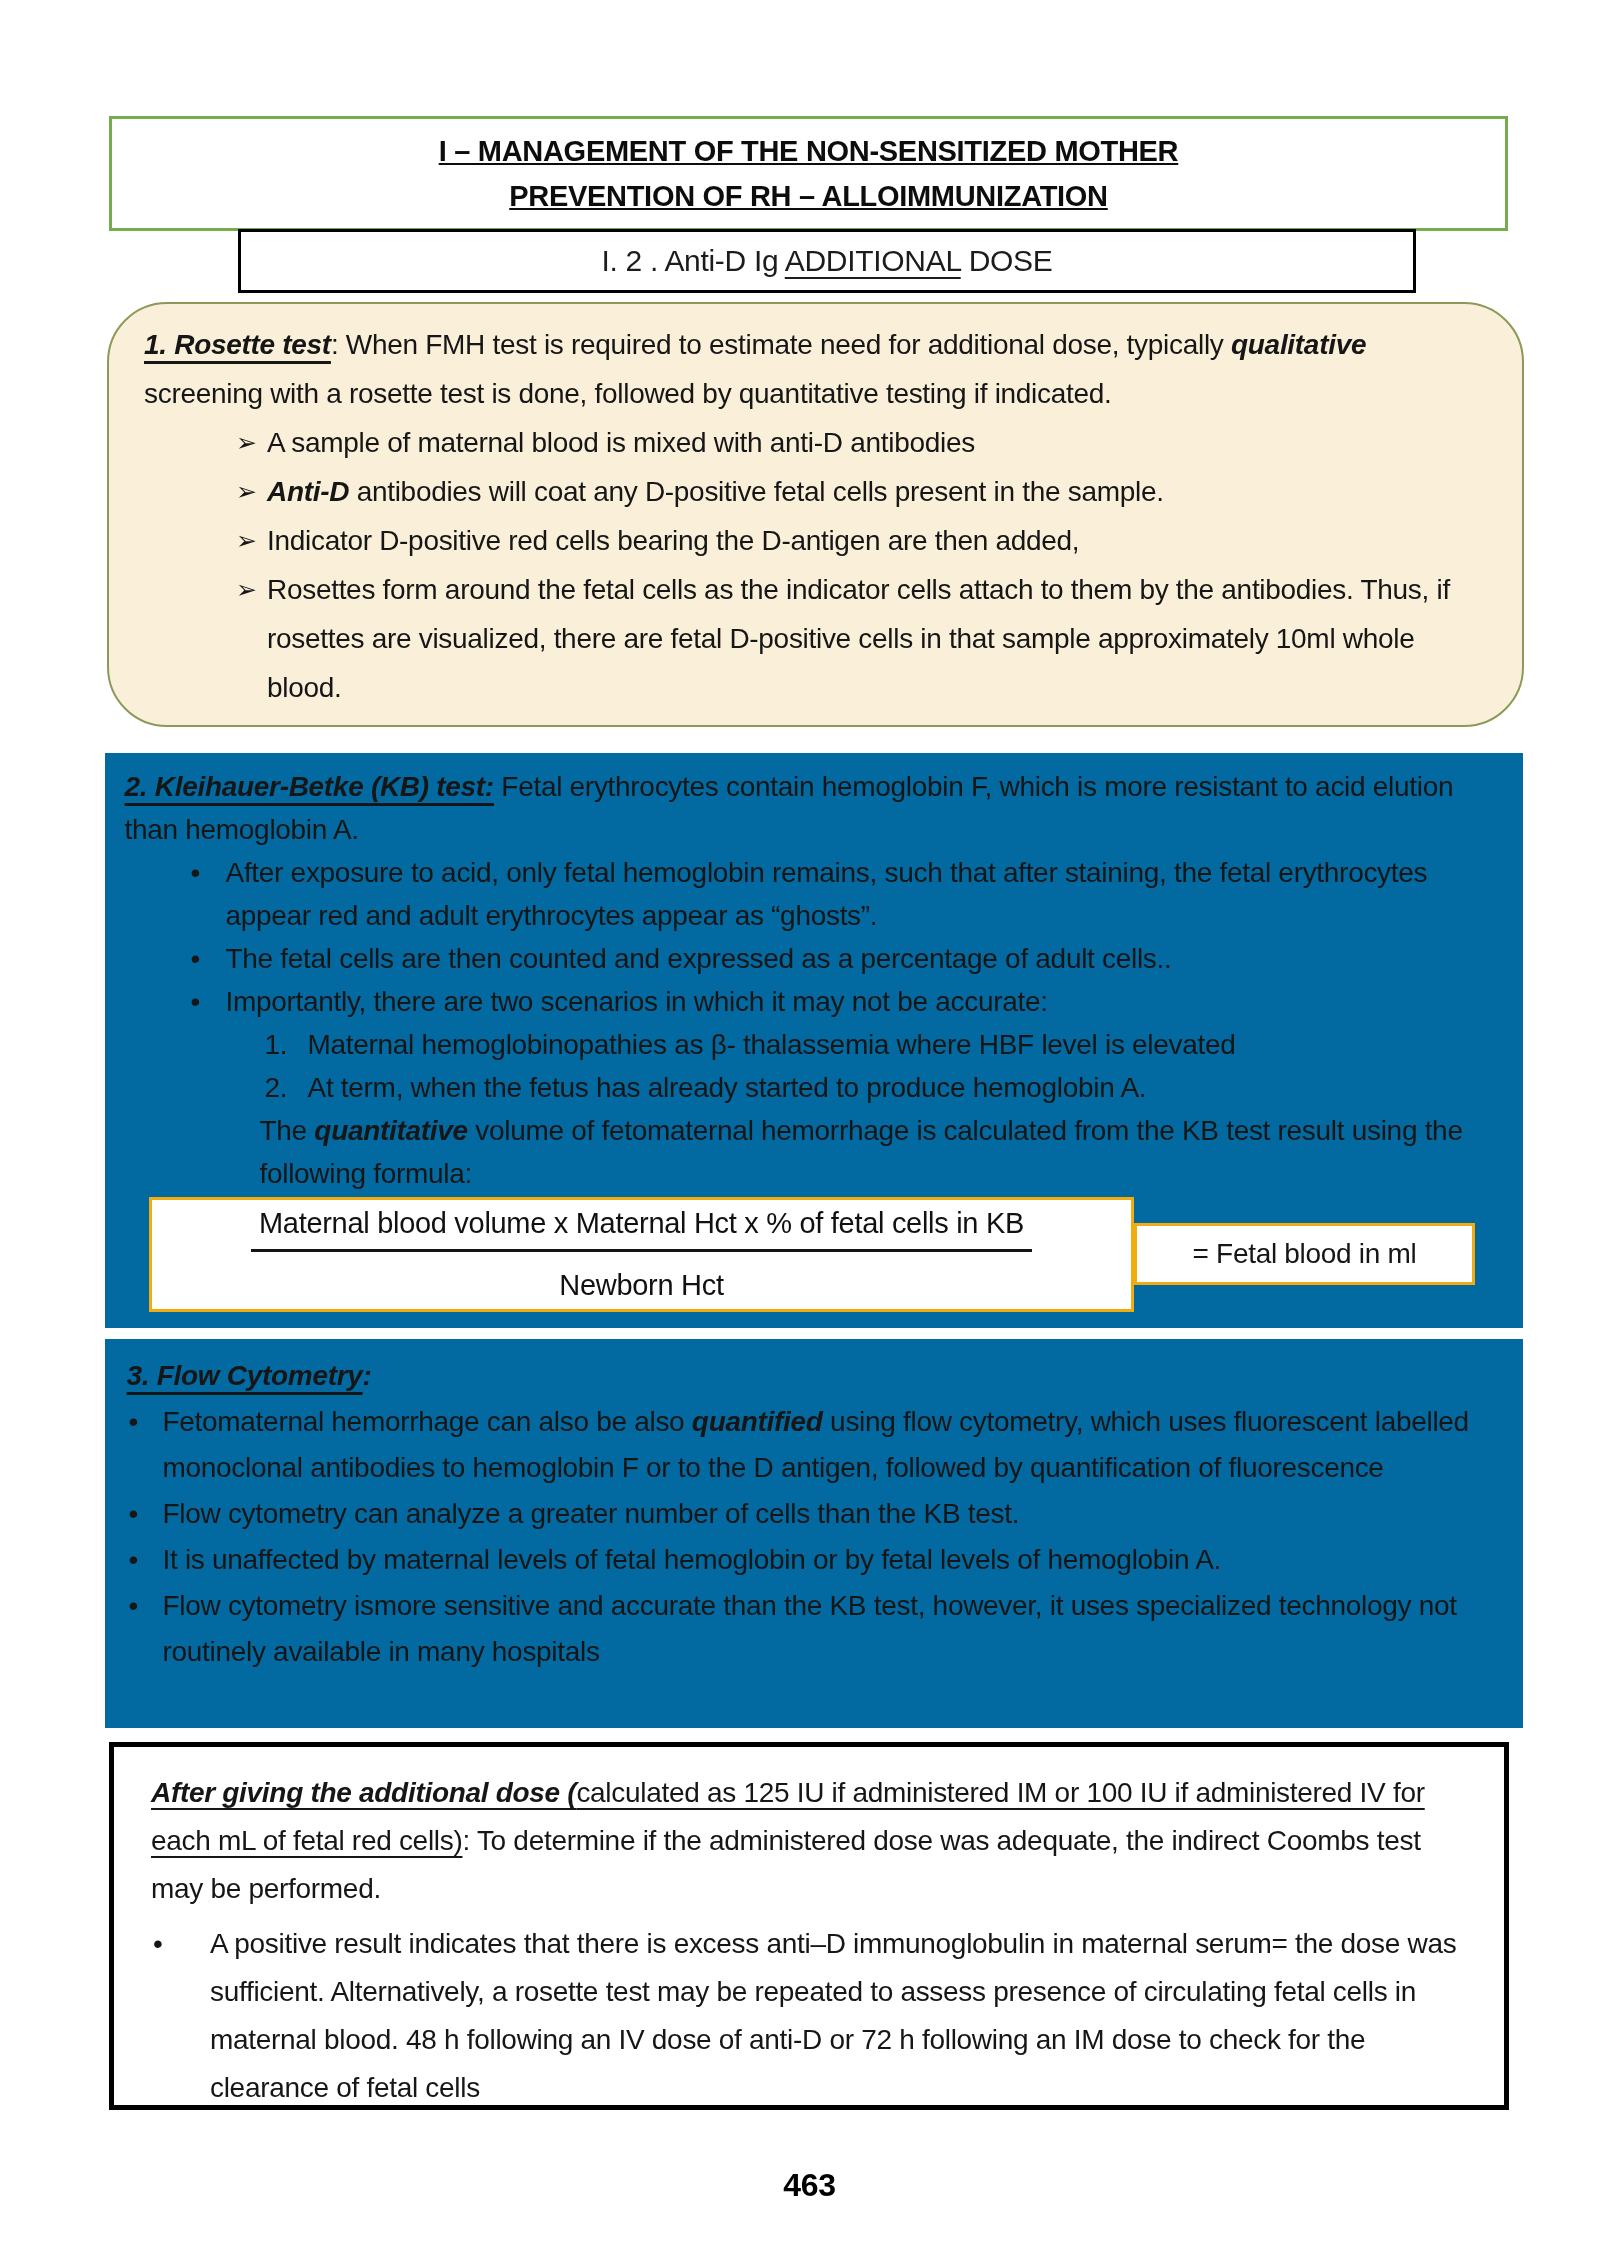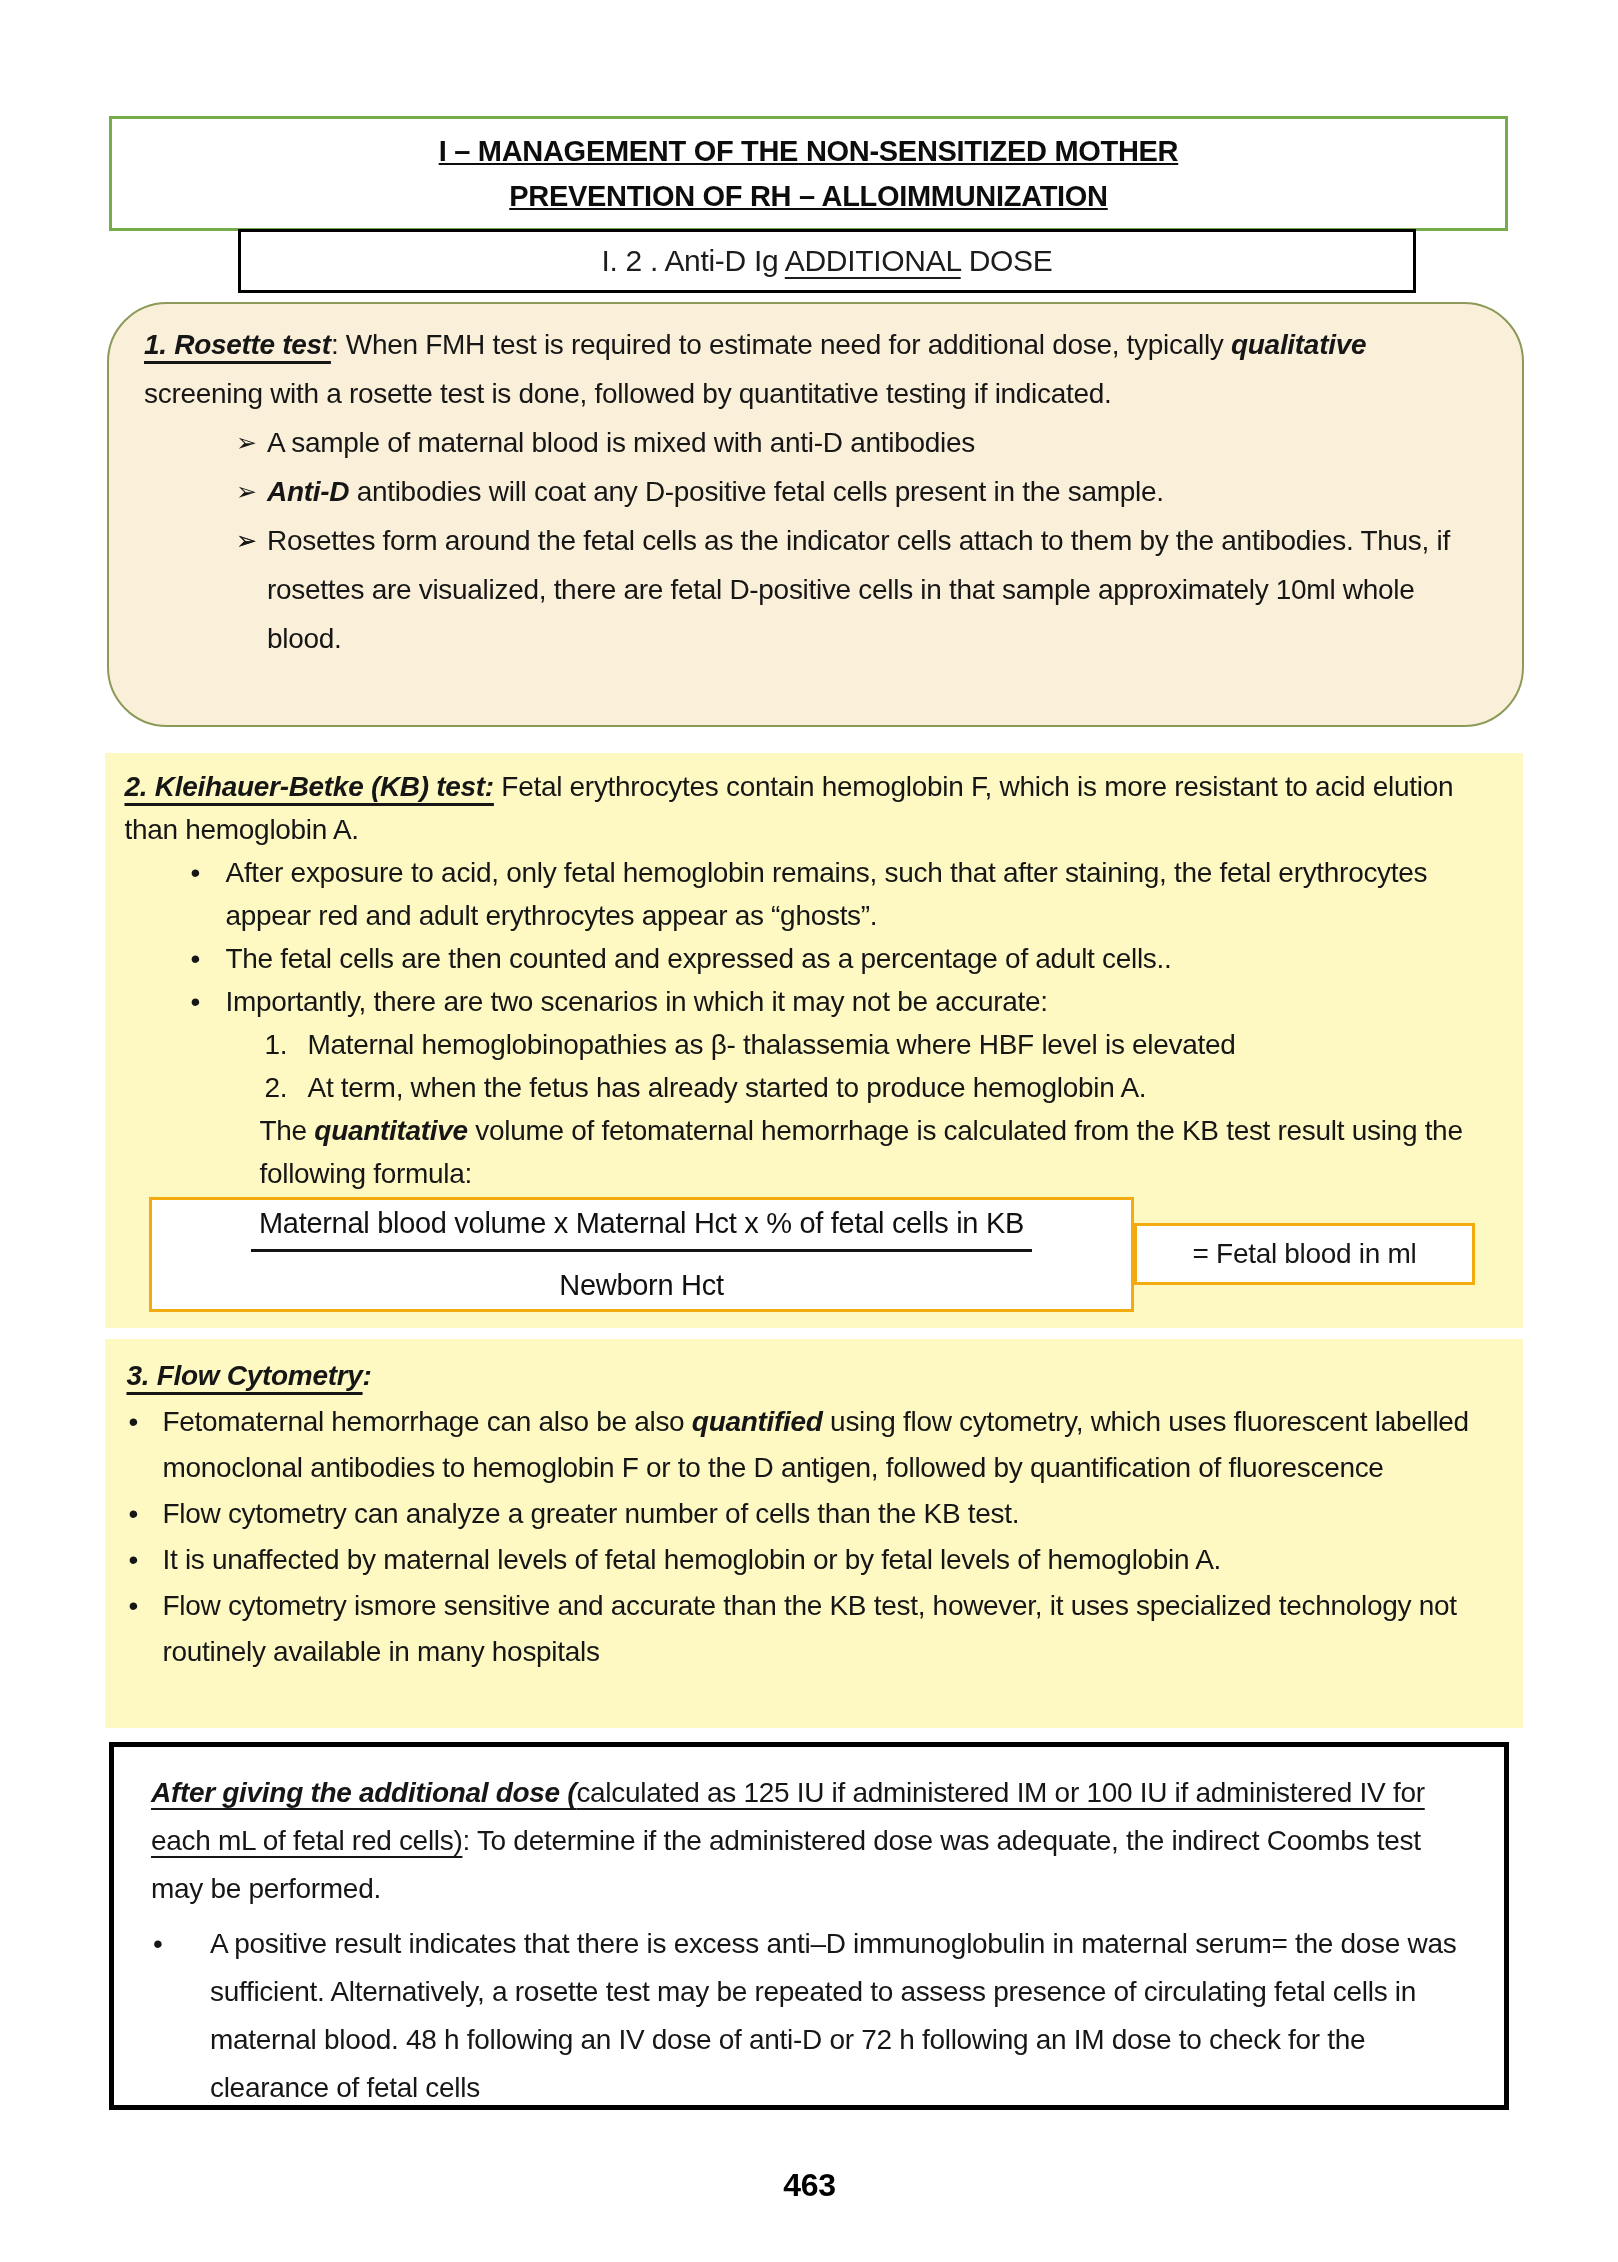--- a/index.html
+++ b/index.html
@@ -34,21 +34,21 @@
     position:absolute;left:107px;top:302px;width:1417px;height:425px;
     box-sizing:border-box;background:#FAF0D9;border:2px solid #8C9A59;
     border-radius:60px;
     padding:15.6px 41px 0 35px;
     font-size:28px;line-height:49px;
   }
   .arrow-item{position:relative;padding-left:123px;}
   .arrow-item .glyph{position:absolute;left:92px;top:0;font-size:25px;}
   .cream-section{
     position:absolute;left:105px;width:1418px;
-    box-sizing:border-box;background:#fef9c3;
+    box-sizing:border-box;background:#0369a1;
     font-size:28px;
   }
   .kb-section{top:753px;height:575px;padding:11.7px 27px 0 19.5px;line-height:43px;}
   .kb-section .dot-item{position:relative;padding-left:101px;}
   .kb-section .dot-item .glyph{position:absolute;left:66px;top:0;}
   .kb-num{position:relative;padding-left:183px;}
   .kb-num .numlbl{position:absolute;left:140px;top:0;}
   .kb-closing{padding-left:135px;}
   .flow-section{top:1339px;height:389px;padding:13.7px 29px 0 21.5px;line-height:46px;}
   .flow-section .dot-item{position:relative;padding-left:36px;}
@@ -98,21 +98,21 @@
     <div>
       <span class="b u">1. Rosette test</span><span>: When FMH test is required to estimate need for additional dose, typically </span><span class="b">qualitative</span><span> screening with a rosette test is done, followed by quantitative testing if indicated.</span>
     </div>
     <div class="arrow-item">
       <span class="glyph">➢</span><span>A sample of maternal blood is mixed with anti-D antibodies</span><span class="b"></span><span></span>
     </div>
     <div class="arrow-item">
       <span class="glyph">➢</span><span></span><span class="b">Anti-D</span><span> antibodies will coat any D-positive fetal cells present in the sample.</span>
     </div>
     <div class="arrow-item">
-      <span class="glyph">➢</span><span class="b"></span><span></span>
+      <span class="glyph">➢</span><span>Indicator D-positive red cells bearing the D-antigen are then added,</span><span class="b"></span><span></span>
     </div>
     <div class="arrow-item">
       <span class="glyph">➢</span><span>Rosettes form around the fetal cells as the indicator cells attach to them by the antibodies. Thus, if rosettes are visualized, there are fetal D-positive cells in that sample approximately 10ml whole blood.</span><span class="b"></span><span></span>
     </div>
   </div>
 
   <div class="cream-section kb-section">
     <div>
       <span class="b u">2. Kleihauer-Betke (KB) test:</span><span> Fetal erythrocytes contain hemoglobin F, which is more resistant to acid elution than hemoglobin A.</span>
     </div>

